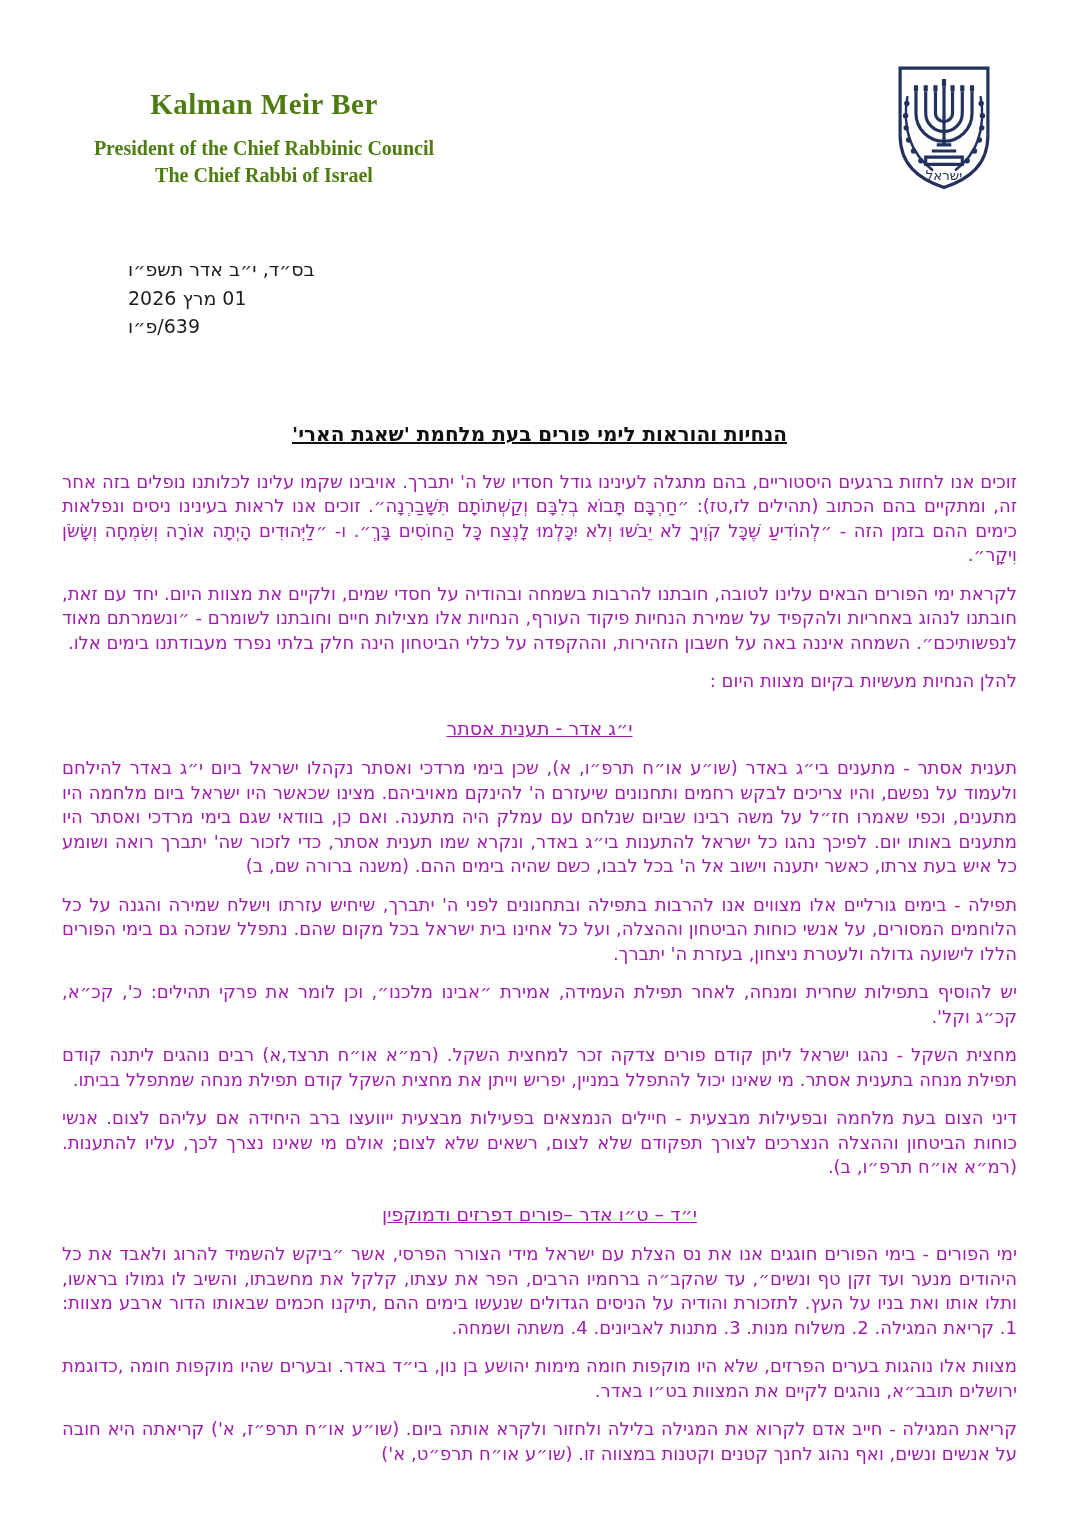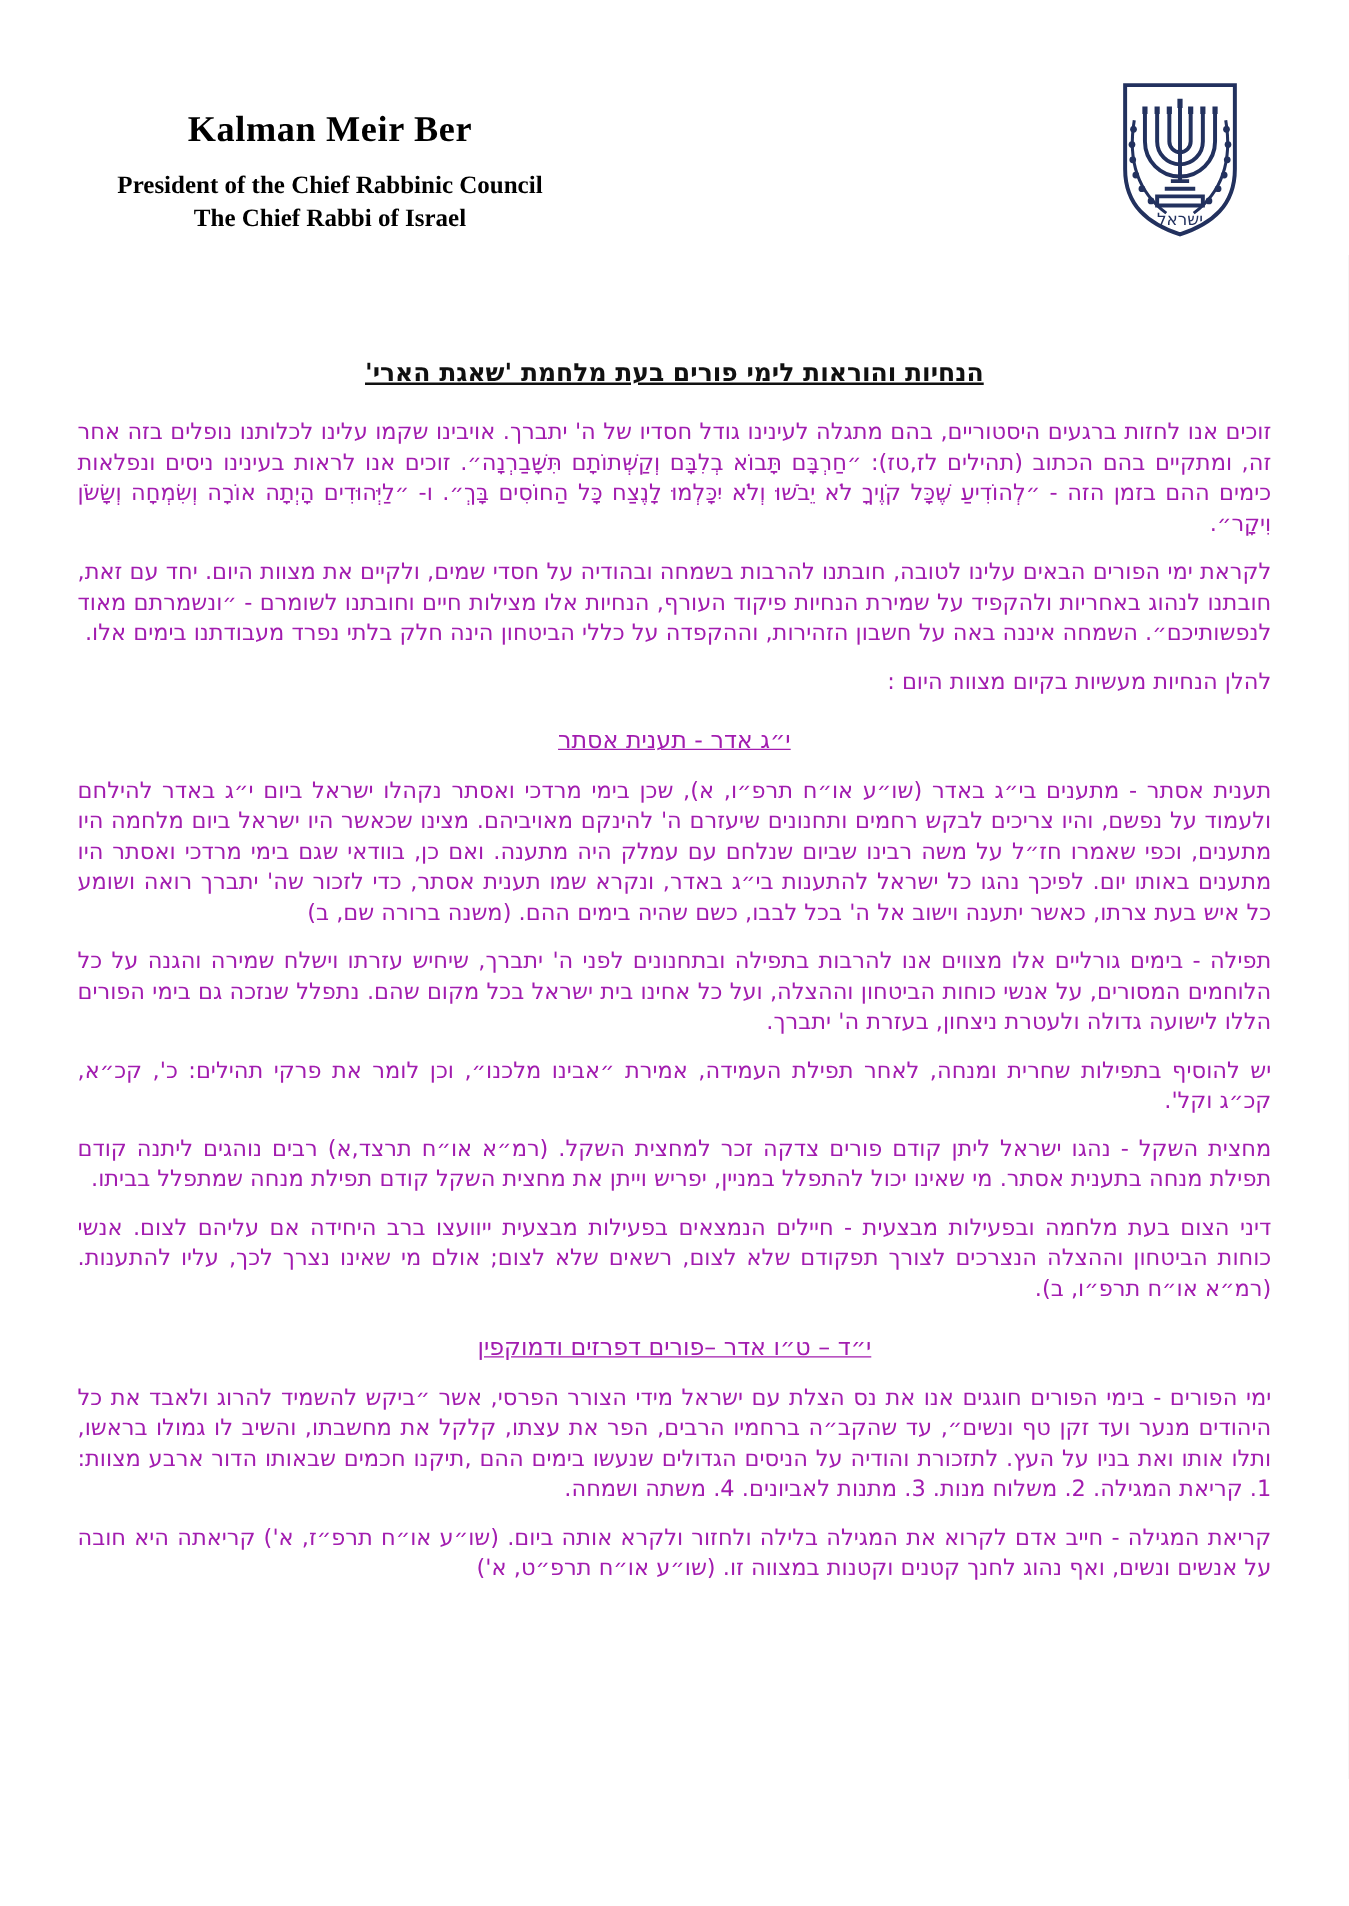--- a/index.html
+++ b/index.html
@@ -2,21 +2,21 @@
 <html lang="he"><head>
 <meta charset="utf-8">
 <style>
   html,body{margin:0;padding:0;background:#e8e8e8;}
   body{width:1079px;font-family:"DejaVu Sans",sans-serif;}
   .page{width:1079px;min-height:1525px;background:#ffffff;box-sizing:border-box;
         padding:58px 62px 40px 62px;color:#161616;}
   
   .letterhead{display:flex;justify-content:space-between;align-items:flex-start;
               padding:0 18px 0 22px;}
-  .lh-col{color:#000000;}
+  .lh-col{color:#4d7c0f;}
   .lh-en{text-align:center;font-family:"Liberation Serif","DejaVu Serif",serif;margin-top:30px;width:360px;}
   .lh-en .name{font-size:29px;font-weight:bold;margin-bottom:14px;letter-spacing:.5px;}
   .lh-en .sub{font-size:20px;line-height:1.35;font-weight:bold;}
   .lh-he{text-align:center;direction:rtl;margin-top:18px;width:300px;}
   .lh-he .name{font-size:26px;font-weight:bold;margin-bottom:12px;}
   .lh-he .sub{font-size:18px;line-height:1.65;}
   .emblem{width:110px;margin-top:4px;flex:0 0 auto;}
   
   .dateblock{margin:50px 0 0 66px;direction:rtl;text-align:left;
              font-size:19px;line-height:1.5;color:#1d1d1d;width:270px;}
@@ -74,31 +74,37 @@
             <circle cx="74" cy="64" r="2.2"></circle>
           <circle cx="70" cy="73" r="2.2"></circle>
             <circle cx="64" cy="81" r="2.2"></circle>
           <text x="45" y="97" text-anchor="middle" font-size="11" font-family="DejaVu Sans, sans-serif">ישראל</text>
         </g>
       </svg>
     </div>
 
   </header>
 
+  <div class="dateblock">
+    <div>בס״ד, י״ב אדר תשפ״ו</div>
+    <div>01 מרץ 2026</div>
+    <div>639/פ״ו</div>
+  </div>
 
   <h1 class="doc-title">הנחיות והוראות לימי פורים בעת מלחמת 'שאגת הארי'</h1>
 
   <main class="doc-body">
       <p class="para"><span>זוכים אנו לחזות ברגעים היסטוריים, בהם מתגלה לעינינו גודל חסדיו של ה' יתברך. אויבינו שקמו עלינו לכלותנו נופלים בזה אחר זה, ומתקיים בהם הכתוב (תהילים לז,טז): ״חַרְבָּם תָּבוֹא בְלִבָּם וְקַשְּׁתוֹתָם תִּשָּׁבַרְנָה״. זוכים אנו לראות בעינינו ניסים ונפלאות כימים ההם בזמן הזה - ״לְהוֹדִיעַ שֶׁכָּל קֹוֶיךָ לֹא יֵבֹשׁוּ וְלֹא יִכָּלְמוּ לָנֶצַח כָּל הַחוֹסִים בָּךְ״. ו- ״לַיְּהוּדִים הָיְתָה אוֹרָה וְשִׂמְחָה וְשָׂשֹׂן וִיקָר״.</span></p>
       <p class="para"><span>לקראת ימי הפורים הבאים עלינו לטובה, חובתנו להרבות בשמחה ובהודיה על חסדי שמים, ולקיים את מצוות היום. </span><span class="b">יחד עם זאת, חובתנו לנהוג באחריות ולהקפיד על שמירת הנחיות פיקוד העורף, הנחיות אלו מצילות חיים וחובתנו לשומרם - ״ונשמרתם מאוד לנפשותיכם״. השמחה איננה באה על חשבון הזהירות, וההקפדה על כללי הביטחון הינה חלק בלתי נפרד מעבודתנו בימים אלו.</span></p>
       <p class="para"><span>להלן הנחיות מעשיות בקיום מצוות היום :</span></p>
       <h2 class="sec-heading"><span class="b">י״ג אדר - תענית אסתר</span></h2>
       <p class="para"><span class="b">תענית אסתר - </span><span>מתענים בי״ג באדר (שו״ע או״ח תרפ״ו, א), שכן בימי מרדכי ואסתר נקהלו ישראל ביום י״ג באדר להילחם ולעמוד על נפשם, והיו צריכים לבקש רחמים ותחנונים שיעזרם ה' להינקם מאויביהם. מצינו שכאשר היו ישראל ביום מלחמה היו מתענים, וכפי שאמרו חז״ל על משה רבינו שביום שנלחם עם עמלק היה מתענה. ואם כן, בוודאי שגם בימי מרדכי ואסתר היו מתענים באותו יום. לפיכך נהגו כל ישראל להתענות בי״ג באדר, ונקרא שמו תענית אסתר, כדי לזכור שה' יתברך רואה ושומע כל איש בעת צרתו, כאשר יתענה וישוב אל ה' בכל לבבו, כשם שהיה בימים ההם. (משנה ברורה שם, ב)</span></p>
       <p class="para"><span class="b">תפילה - בימים גורליים אלו מצווים אנו להרבות בתפילה ובתחנונים לפני ה' יתברך, שיחיש עזרתו וישלח שמירה והגנה על כל הלוחמים המסורים, על אנשי כוחות הביטחון וההצלה, ועל כל אחינו בית ישראל בכל מקום שהם. נתפלל שנזכה גם בימי הפורים הללו לישועה גדולה ולעטרת ניצחון, בעזרת ה' יתברך.</span></p>
       <p class="para"><span class="b">יש להוסיף בתפילות שחרית ומנחה, לאחר תפילת העמידה, אמירת ״אבינו מלכנו״, וכן לומר את פרקי תהילים: כ', קכ״א, קכ״ג וקל'.</span></p>
       <p class="para"><span class="b">מחצית השקל - </span><span>נהגו ישראל ליתן קודם פורים צדקה זכר למחצית השקל. (רמ״א או״ח תרצד,א) רבים נוהגים ליתנה קודם תפילת מנחה בתענית אסתר. </span><span class="b">מי שאינו יכול להתפלל במניין, יפריש וייתן את מחצית השקל קודם תפילת מנחה שמתפלל בביתו.</span></p>
       <p class="para"><span class="b">דיני הצום בעת מלחמה ובפעילות מבצעית - חיילים הנמצאים בפעילות מבצעית ייוועצו ברב היחידה אם עליהם לצום. אנשי כוחות הביטחון וההצלה הנצרכים לצורך תפקודם שלא לצום, רשאים שלא לצום; אולם מי שאינו נצרך לכך, עליו להתענות. </span><span>(רמ״א או״ח תרפ״ו, ב).</span></p>
       <h2 class="sec-heading"><span class="b">י״ד – ט״ו אדר –פורים דפרזים ודמוקפין</span></h2>
       <p class="para"><span class="b">ימי הפורים - </span><span>בימי הפורים חוגגים אנו את נס הצלת עם ישראל מידי הצורר הפרסי, אשר ״ביקש להשמיד להרוג ולאבד את כל היהודים מנער ועד זקן טף ונשים״, עד שהקב״ה ברחמיו הרבים, הפר את עצתו, קלקל את מחשבתו, והשיב לו גמולו בראשו, ותלו אותו ואת בניו על העץ. לתזכורת והודיה על הניסים הגדולים שנעשו בימים ההם ,תיקנו חכמים שבאותו הדור ארבע מצוות: 1. קריאת המגילה. 2. משלוח מנות. 3. מתנות לאביונים. 4. משתה ושמחה.</span></p>
+      <p class="para"><span>מצוות אלו נוהגות בערים הפרזים, שלא היו מוקפות חומה מימות יהושע בן נון, בי״ד באדר. ובערים שהיו מוקפות חומה ,כדוגמת ירושלים תובב״א, נוהגים לקיים את המצוות בט״ו באדר.</span></p>
       <p class="para"><span class="b">קריאת המגילה - </span><span>חייב אדם לקרוא את המגילה בלילה ולחזור ולקרא אותה ביום. (שו״ע או״ח תרפ״ז, א') קריאתה היא חובה על אנשים ונשים, ואף נהוג לחנך קטנים וקטנות במצווה זו. (שו״ע או״ח תרפ״ט, א')</span></p>
     </main>
 
 </div>
 
 </body></html>

